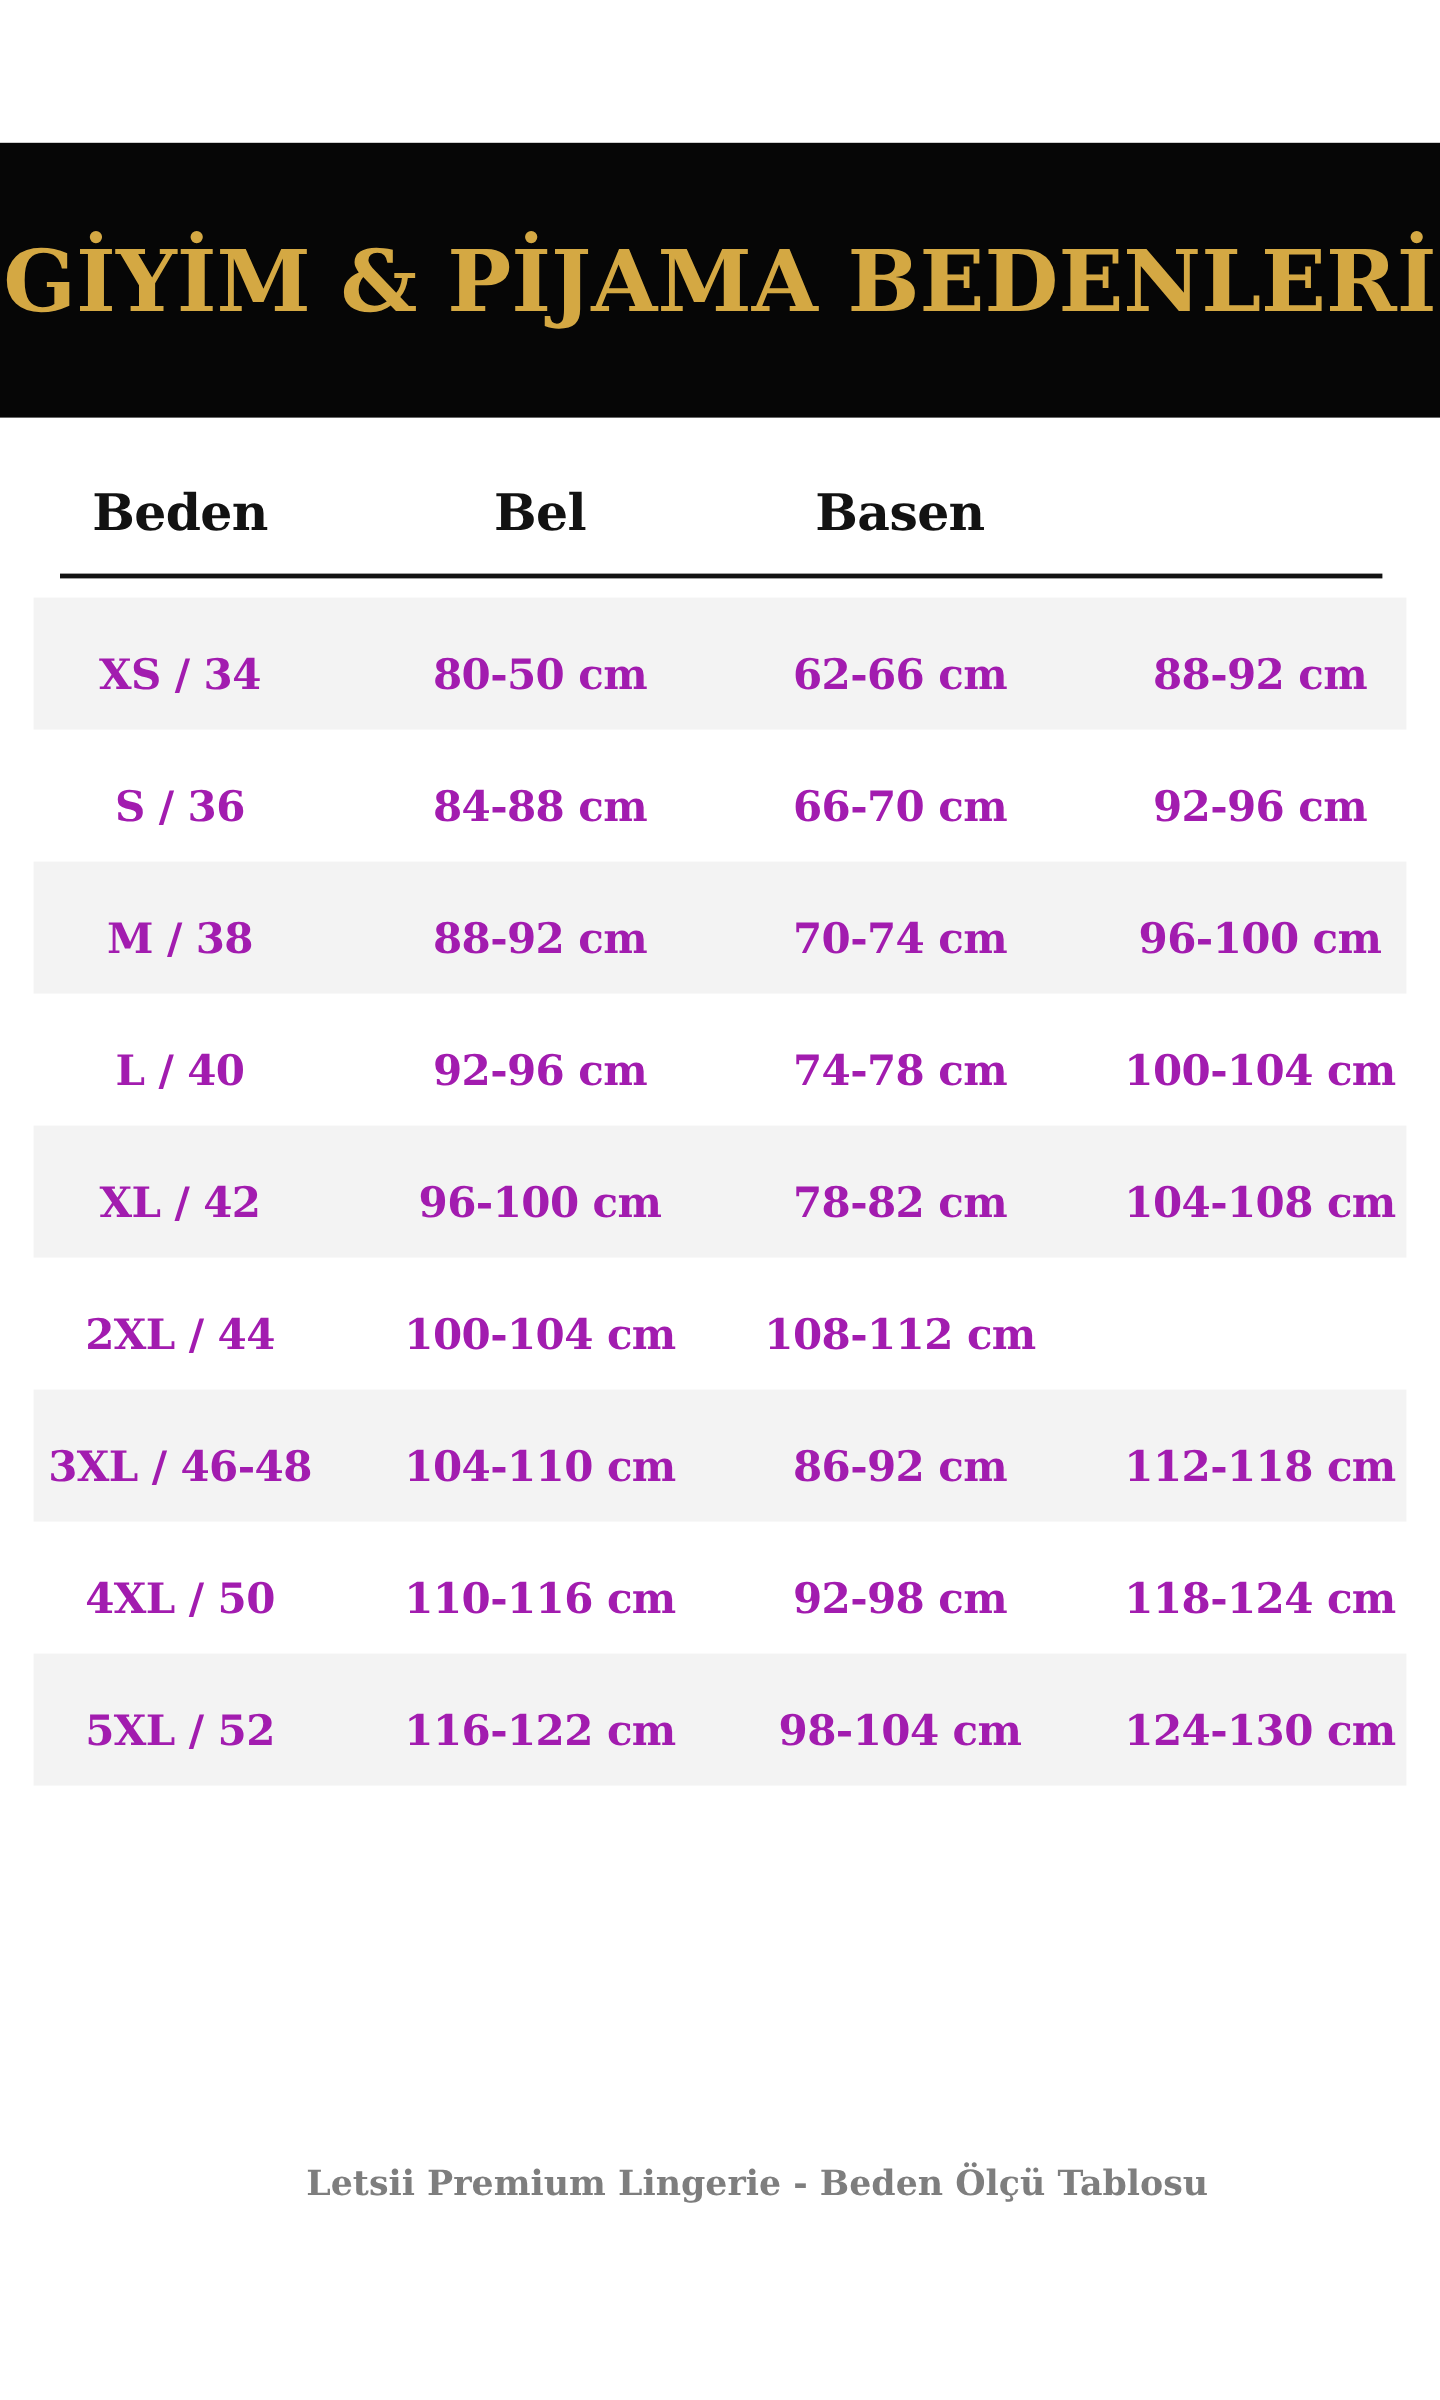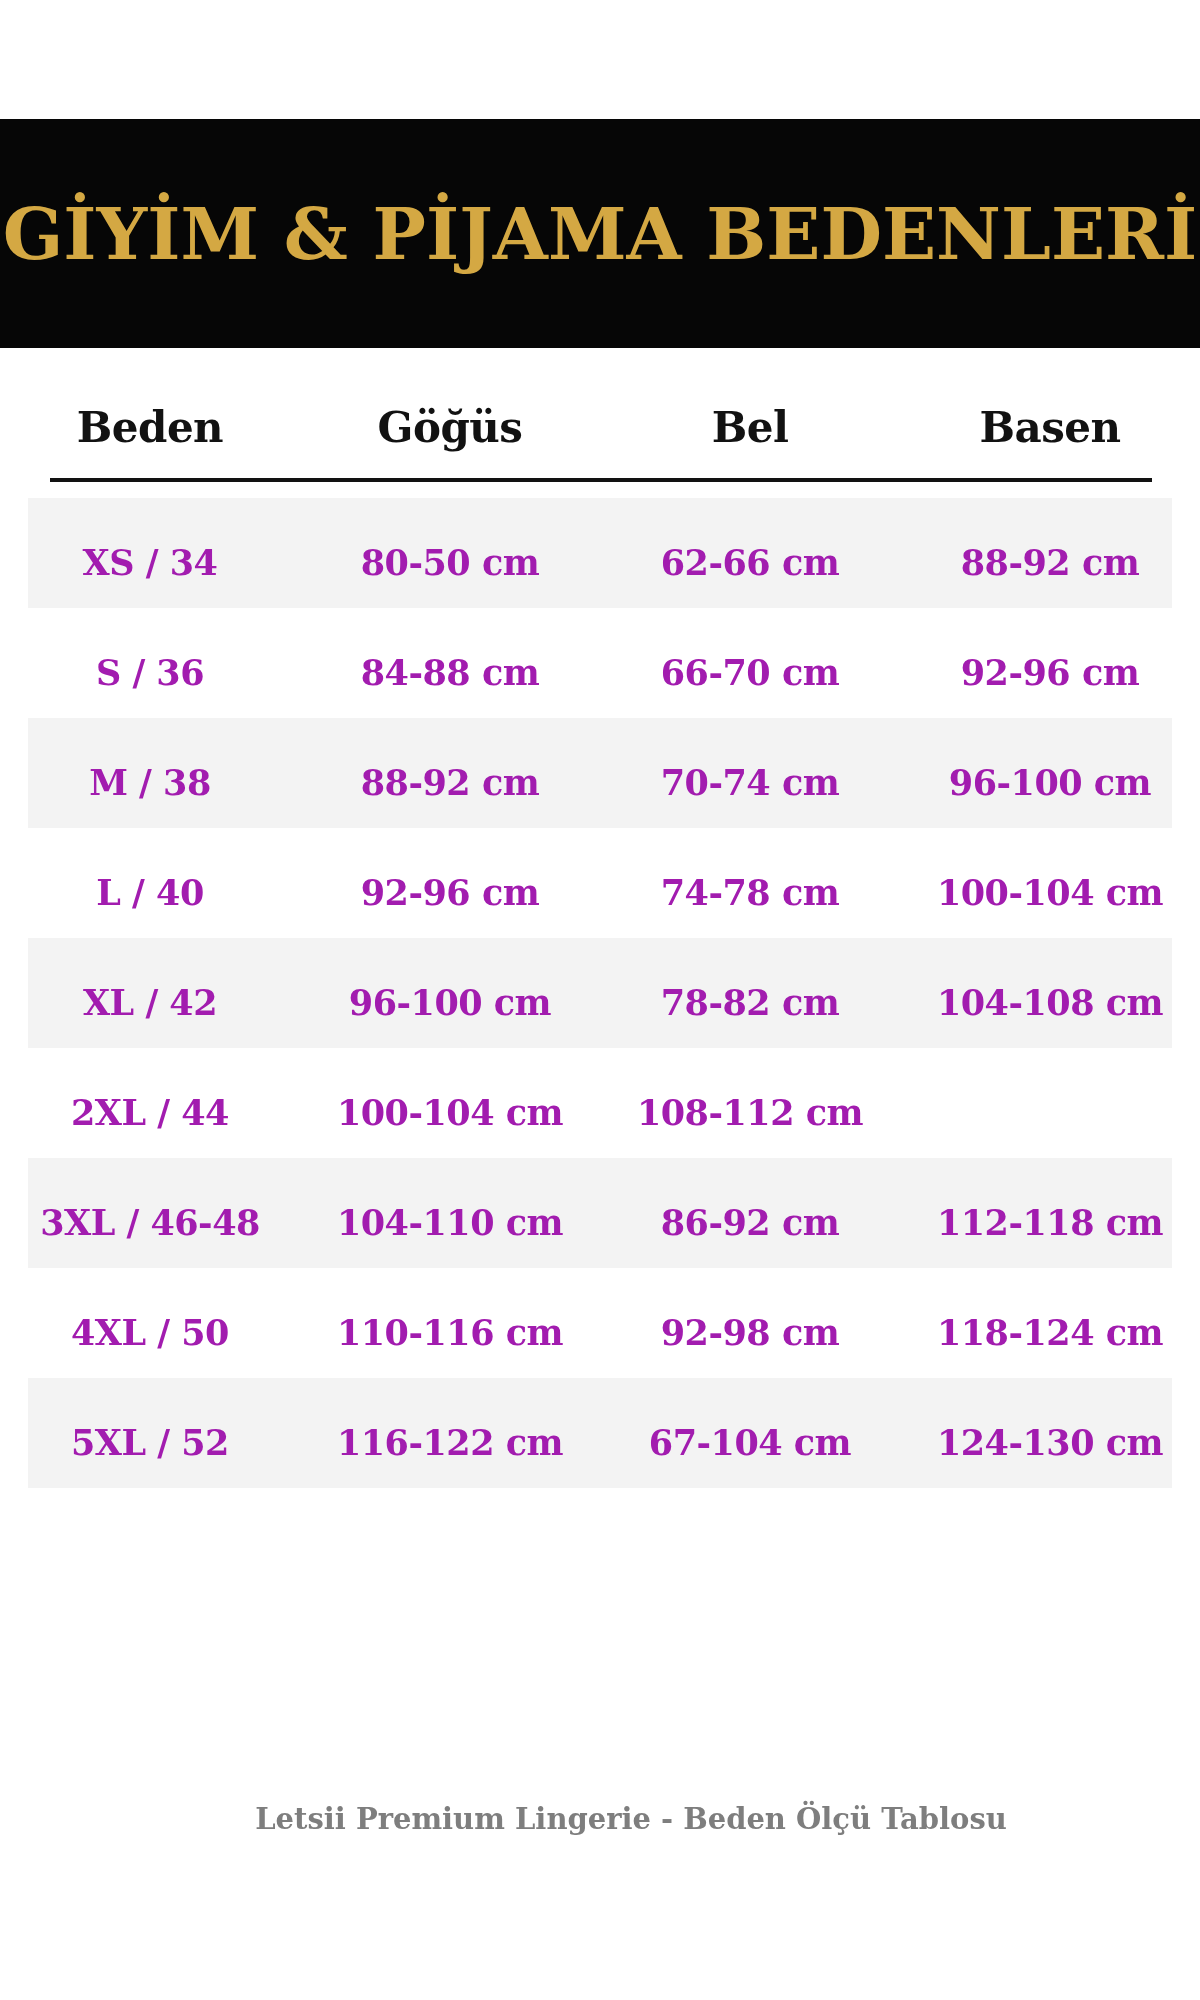--- a/index.html
+++ b/index.html
@@ -112,21 +112,20 @@
 <body>
 
 <div class="page">
 
   <div class="banner">
     <div class="banner-title">GİYİM &amp; PİJAMA BEDENLERİ</div>
   </div>
 
   <div class="header-row">
     <div class="th">Beden</div>
-    <div class="th">Göğüs</div>
     <div class="th">Bel</div>
     <div class="th">Basen</div>
   </div>
   <div class="header-underline"></div>
 
   <div class="rows">
 
     <div class="row">
       <div class="td">XS / 34</div>
       <div class="td">80-50 cm</div>
@@ -178,21 +177,21 @@
     <div class="row">
       <div class="td">4XL / 50</div>
       <div class="td">110-116 cm</div>
       <div class="td">92-98 cm</div>
       <div class="td">118-124 cm</div>
     </div>
 
     <div class="row">
       <div class="td">5XL / 52</div>
       <div class="td">116-122 cm</div>
-      <div class="td">67-104 cm</div>
+      <div class="td">98-104 cm</div>
       <div class="td">124-130 cm</div>
     </div>
 
   </div>
 
   <div class="footer">Letsii Premium Lingerie - Beden Ölçü Tablosu</div>
 
 </div>
 
 </body></html>

